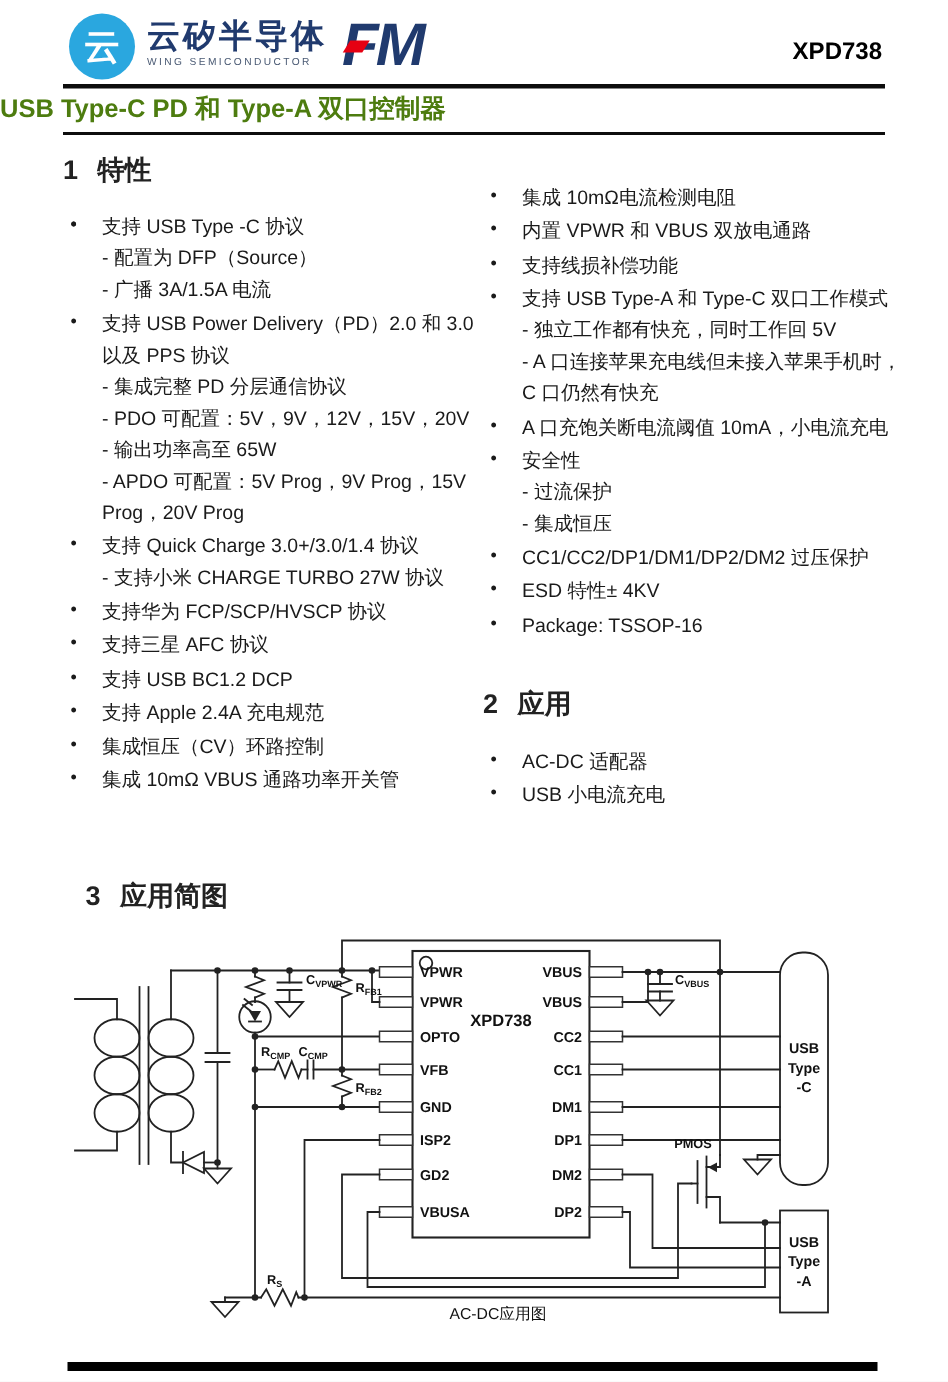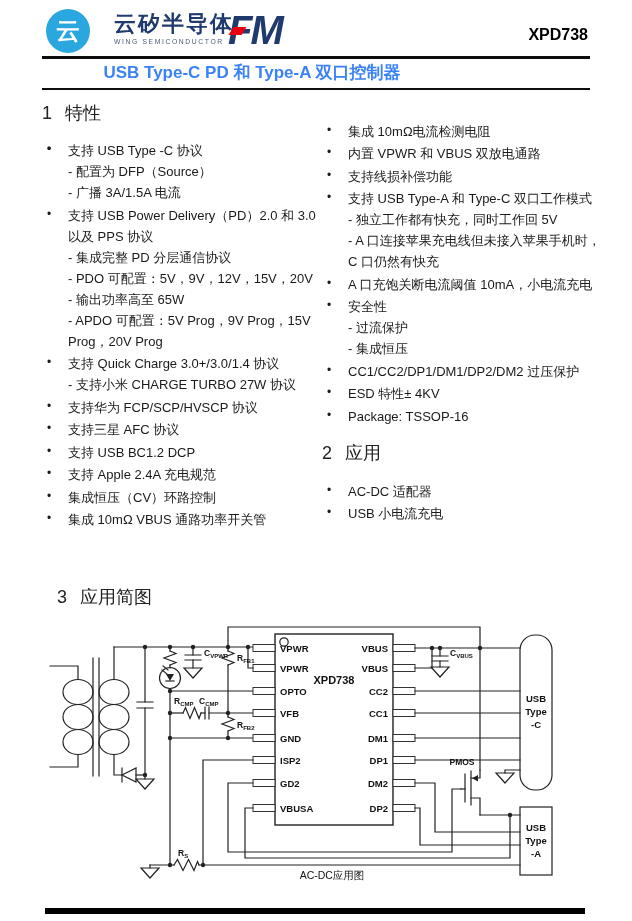--- a/index.html
+++ b/index.html
@@ -3,41 +3,41 @@
 <meta charset="utf-8">
 <style>
 *{margin:0;padding:0;box-sizing:border-box}
 body{background:#e9e9e9;font-family:"Liberation Sans","DejaVu Sans",sans-serif}
 .page{position:relative;width:632px;height:921px;margin:0 auto;background:#fff;color:#1a1a1a;overflow:hidden}
 
 
 .logo-wing{position:absolute;left:46px;top:9px;display:flex;align-items:flex-start}
 .logo-circle{width:44px;height:44px;border-radius:50%;background:#2aa7df;color:#fff;
   display:flex;align-items:center;justify-content:center;font-size:24px;font-weight:bold}
-.logo-texts{margin-left:24px;padding-top:3px}
+.logo-texts{margin-left:8px;padding-top:3px}
 .logo-cn{font-size:22px;font-weight:bold;color:#203a6e;letter-spacing:2px;line-height:24px}
 .logo-en{font-size:6.8px;letter-spacing:1.6px;color:#4a5a74;margin-top:2px}
 .logo-fm{position:absolute;left:228px;top:7px;width:80px;height:46px}
 .fm-text{font-size:40px;font-weight:bold;font-style:italic;color:#203a6e;letter-spacing:-2px;line-height:46px}
 .fm-red{position:absolute;left:3px;top:20px;width:13px;height:8px;background:#e60012;transform:skewX(-32deg)}
 .part-number{position:absolute;right:44px;top:26px;font-size:16px;font-weight:bold;color:#000}
 .rule1{position:absolute;left:42px;top:56px;width:548px;height:3px;background:#0d0d0d}
-.doc-title{position:absolute;left:0;top:61px;width:504px;text-align:center;font-size:17px;font-weight:600;color:#3b82f6}
+.doc-title{position:absolute;left:0;top:61px;width:504px;text-align:left;font-size:17px;font-weight:600;color:#4d7c0f}
 .rule2{position:absolute;left:42px;top:88px;width:548px;height:2px;background:#0d0d0d}
 
 
-.sec-head{font-size:18px;font-weight:400;color:#222}
+.sec-head{font-size:18px;font-weight:700;color:#222}
 .sec-head .num{margin-right:13px}
 .col-left{position:absolute;left:42px;top:101px;width:278px}
 .col-left .sec-head{margin-bottom:15px}
 .col-right{position:absolute;left:322px;top:119px;width:282px}
 .li{position:relative;font-size:13px;line-height:21px;color:#1a1a1a;padding-left:26px}
 .li1{margin-top:1.5px}
 .blt{position:absolute;left:5px;top:-1px;font-size:12px}
-.apps-head{margin-top:14px;margin-bottom:16px}
+.apps-head{margin-top:30px;margin-bottom:16px}
 .sec3-head{position:absolute;left:57px;top:585px}
 
 
 .schematic{position:absolute;left:0;top:618px}
 .schematic path,.schematic polyline,.schematic polygon,
 .schematic circle,.schematic ellipse,.schematic rect,.schematic line{
   fill:none;stroke:#222;stroke-width:1.2;stroke-linecap:square}
 .schematic .pinstub{fill:#fff;stroke:#333;stroke-width:1}
 .schematic .icbox{stroke-width:1.4}
 .schematic .dot{fill:#222;stroke:none}

